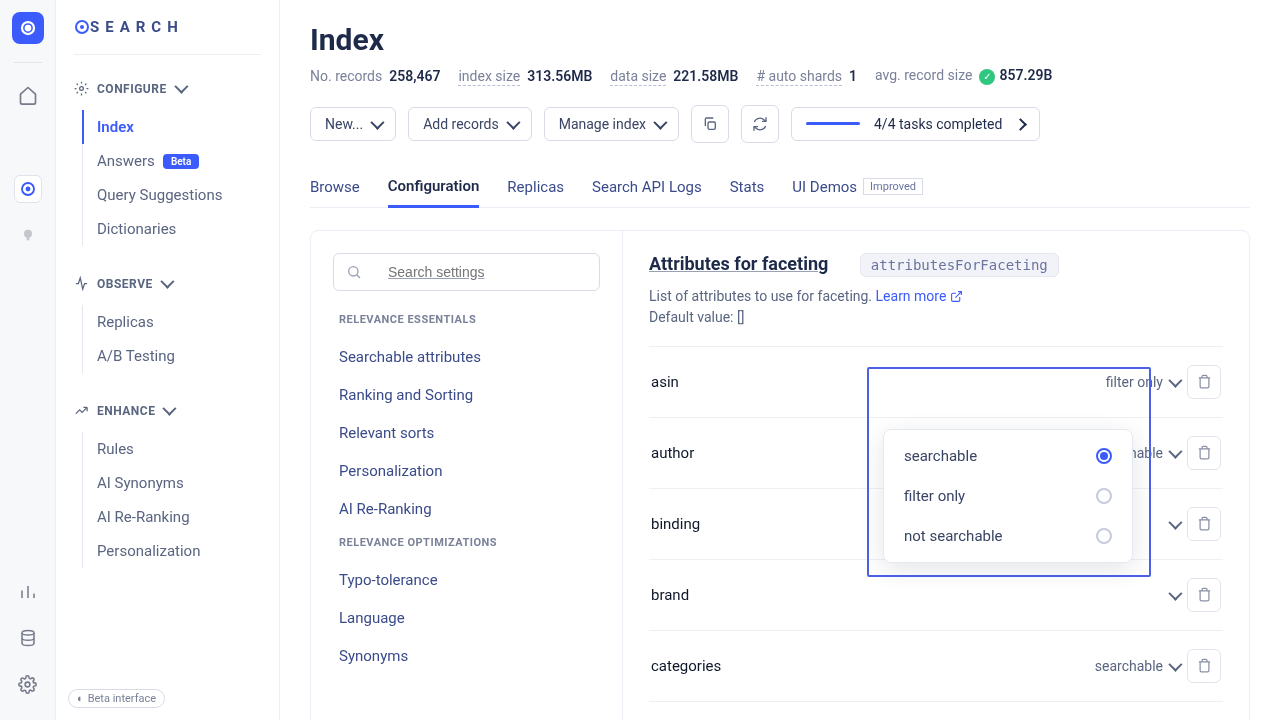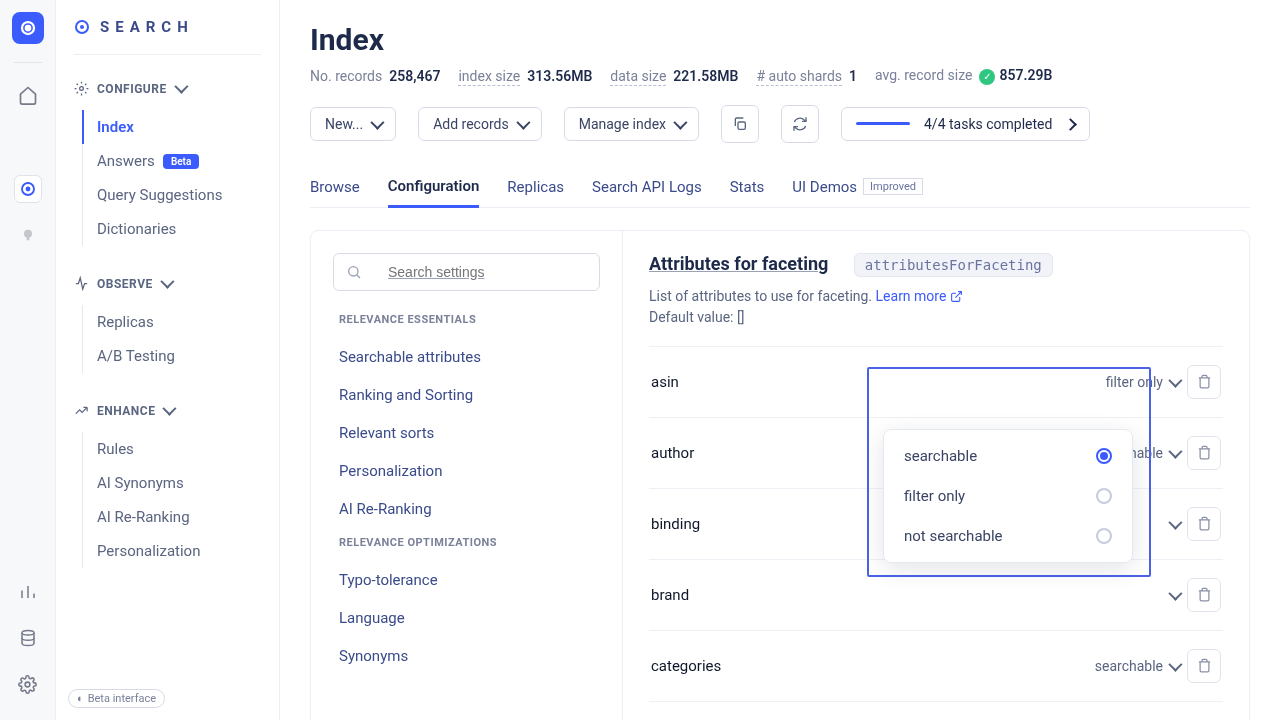--- a/index.html
+++ b/index.html
@@ -5,52 +5,52 @@
 * { box-sizing: border-box; margin: 0; padding: 0; }
 body { font-family: -apple-system, BlinkMacSystemFont, "Segoe UI", Roboto, sans-serif; font-size: 14px; color: #1e2a4a; background: #fff; width: 1280px; height: 720px; overflow: hidden; }
 .app { display: flex; height: 720px; }
 .rail { width: 56px; background: #f7f8fa; border-right: 1px solid #eee; display: flex; flex-direction: column; align-items: center; padding: 12px 0; gap: 18px; position: relative; }
 .rail .logo { width: 32px; height: 32px; background: #3b5bfd; border-radius: 8px; display: flex; align-items: center; justify-content: center; color: #fff; }
 .rail hr { width: 28px; border: none; border-top: 1px solid #e3e5ec; }
 .rail .ricon { width: 28px; height: 28px; display: flex; align-items: center; justify-content: center; color: #767a8a; cursor: pointer; border-radius: 6px; }
 .rail .ricon.active { background: #fff; border: 1px solid #e0e3ec; color: #3b5bfd; }
 .rail .bottom { margin-top: auto; display: flex; flex-direction: column; gap: 18px; align-items: center; padding-bottom: 10px; }
 .sidenav { width: 224px; border-right: 1px solid #eee; padding: 18px 0; overflow-y: auto; }
-.sidenav .brand { display: flex; align-items: center; gap: 10px; padding: 0 18px 18px; letter-spacing: 6px; font-weight: 700; color: #3b4b8a; font-size: 15px; }
+.sidenav .brand { display: flex; align-items: center; padding: 0 18px 18px; letter-spacing: 6px; font-weight: 700; color: #3b4b8a; font-size: 15px; }
 .sidenav hr { margin: 0 18px 18px; border: none; border-top: 1px solid #eee; }
 .sec-head { display: flex; align-items: center; gap: 8px; padding: 8px 18px; color: #5a6580; font-size: 12px; font-weight: 700; letter-spacing: .5px; cursor: pointer; }
 .sec-head svg { flex-shrink: 0; }
 .navlist { border-left: 1px solid #e6e8f0; margin: 6px 0 22px 26px; }
 .navitem { padding: 8px 14px; color: #5a6580; cursor: pointer; display: flex; align-items: center; gap: 8px; font-size: 15px; }
 .navitem.active { color: #3b5bfd; font-weight: 600; border-left: 2px solid #3b5bfd; margin-left: -1px; padding-left: 13px; }
 .beta-pill { background: #3b5bfd; color: #fff; font-size: 10px; padding: 2px 8px; border-radius: 4px; font-weight: 600; }
 .beta-int { position: absolute; bottom: 12px; left: 68px; font-size: 11px; color: #7a8199; border: 1px solid #d7dbe7; border-radius: 10px; padding: 2px 8px; display: flex; align-items: center; gap: 4px; }
 .main { flex: 1; padding: 22px 30px; overflow-y: auto; }
 h1 { font-size: 30px; font-weight: 700; margin-bottom: 10px; }
 .stats { display: flex; gap: 18px; align-items: center; color: #7a8199; font-size: 14px; margin-bottom: 20px; flex-wrap: wrap; }
 .stats .lbl { border-bottom: 1px dashed #b9bfd1; padding-bottom: 1px; }
 .stats b { color: #1e2a4a; font-weight: 600; }
 .check { width: 16px; height: 16px; background: #2fc780; border-radius: 50%; display: inline-flex; align-items: center; justify-content: center; color: #fff; font-size: 10px; margin-right: 4px; }
-.toolbar { display: flex; gap: 22px; align-items: center; margin-bottom: 24px; }
+.toolbar { display: flex; gap: 12px; align-items: center; margin-bottom: 24px; }
 .btn { border: 1px solid #d7dbe7; background: #fff; border-radius: 6px; padding: 8px 14px; display: flex; align-items: center; gap: 8px; cursor: pointer; font-size: 14px; color: #3a4464; }
 .ibtn { border: 1px solid #d7dbe7; background: #fff; border-radius: 6px; width: 38px; height: 38px; display: flex; align-items: center; justify-content: center; cursor: pointer; color: #5a6580; }
 .tasks { border: 1px solid #d7dbe7; border-radius: 6px; padding: 8px 14px; display: flex; align-items: center; gap: 14px; cursor: pointer; }
 .tasks .bar { width: 54px; height: 3px; background: #3b5bfd; border-radius: 2px; }
 .tabs { display: flex; gap: 28px; border-bottom: 1px solid #eceef5; margin-bottom: 22px; }
 .tab { padding: 10px 0; color: #3a4b8a; cursor: pointer; font-size: 15px; display: flex; align-items: center; gap: 6px; }
 .tab.active { color: #1e2a4a; font-weight: 600; border-bottom: 3px solid #3b5bfd; margin-bottom: -1px; }
 .tag { font-size: 11px; color: #6a74a0; border: 1px solid #d7dbe7; border-radius: 0; padding: 1px 6px; }
 .panel { display: flex; border: 1px solid #eceef5; border-radius: 8px; min-height: 520px; }
 .pleft { width: 312px; border-right: 1px solid #eceef5; padding: 22px; }
 .search { border: 1px solid #d7dbe7; border-radius: 6px; padding: 10px 12px; display: flex; align-items: flex-end; gap: 26px; color: #9aa1b6; margin-bottom: 22px; text-decoration: underline; }
 .search input { border: none; outline: none; font-size: 14px; flex: 1; background: transparent; }
 .cat { font-size: 11px; font-weight: 700; color: #7a8199; letter-spacing: .5px; margin: 8px 6px 12px; }
 .sitem { padding: 10px 6px; color: #3a4b8a; cursor: pointer; font-size: 15px; }
 .pright { flex: 1; padding: 22px 26px; position: relative; }
-.ftitle { font-size: 18px; font-weight: 700; text-decoration: underline; text-decoration-color: #9aa1b6; display: inline-block; margin-right: 22px; }
+.ftitle { font-size: 18px; font-weight: 700; text-decoration: underline; text-decoration-color: #9aa1b6; display: inline-block; margin-right: 28px; }
 .code { font-family: ui-monospace, Menlo, monospace; background: #f2f3f8; border: 1px solid #e6e8f0; border-radius: 6px; padding: 3px 10px; color: #6a74a0; font-size: 14px; }
 .desc { color: #5a6580; margin-top: 12px; font-size: 14px; line-height: 1.5; }
 .desc a { color: #3b5bfd; text-decoration: none; }
 .attrs { margin-top: 18px; }
 .arow { display: flex; align-items: center; justify-content: space-between; padding: 18px 2px; border-bottom: 1px solid #eef0f6; gap: 12px; }
 .arow:first-child { border-top: 1px solid #eef0f6; }
 .aname { color: #0f172a; font-size: 15px; }
 .asel { display: flex; align-items: center; gap: 6px; color: #5a6580; cursor: pointer; font-size: 14px; }
 .del { width: 34px; height: 34px; border: 1px solid #e0e3ec; border-radius: 6px; display: flex; align-items: center; justify-content: center; color: #8a90a6; cursor: pointer; margin-left: 8px; }
 .focusbox { position: absolute; border: 2px solid #4b62e8; pointer-events: none; border-radius: 2px; }

